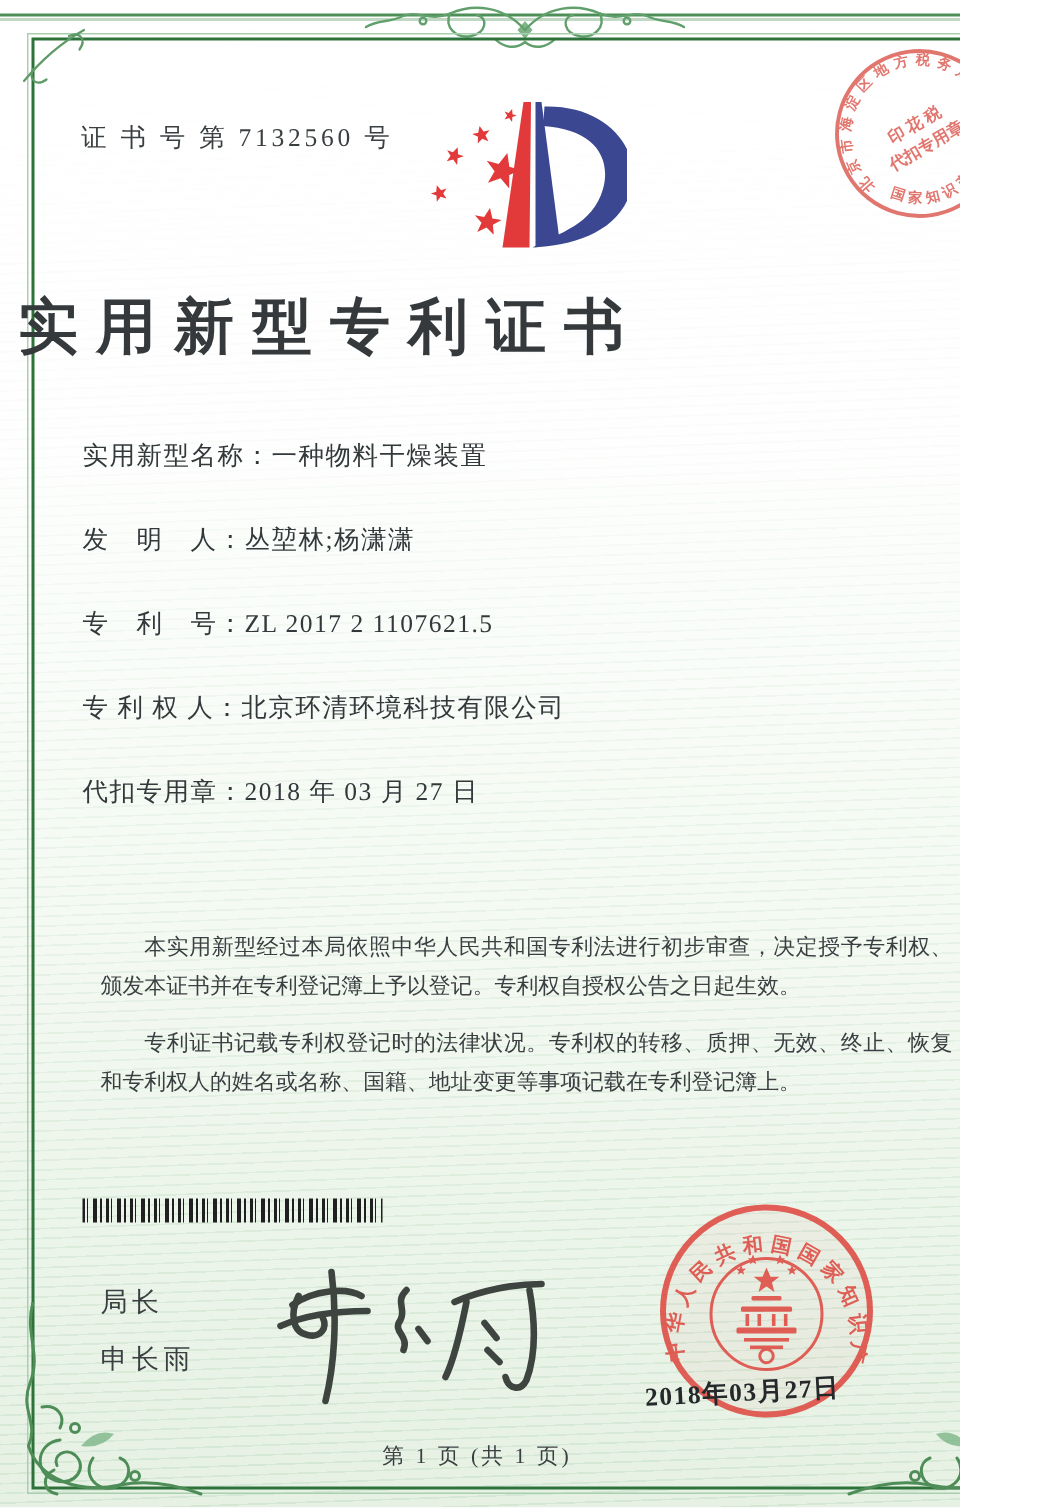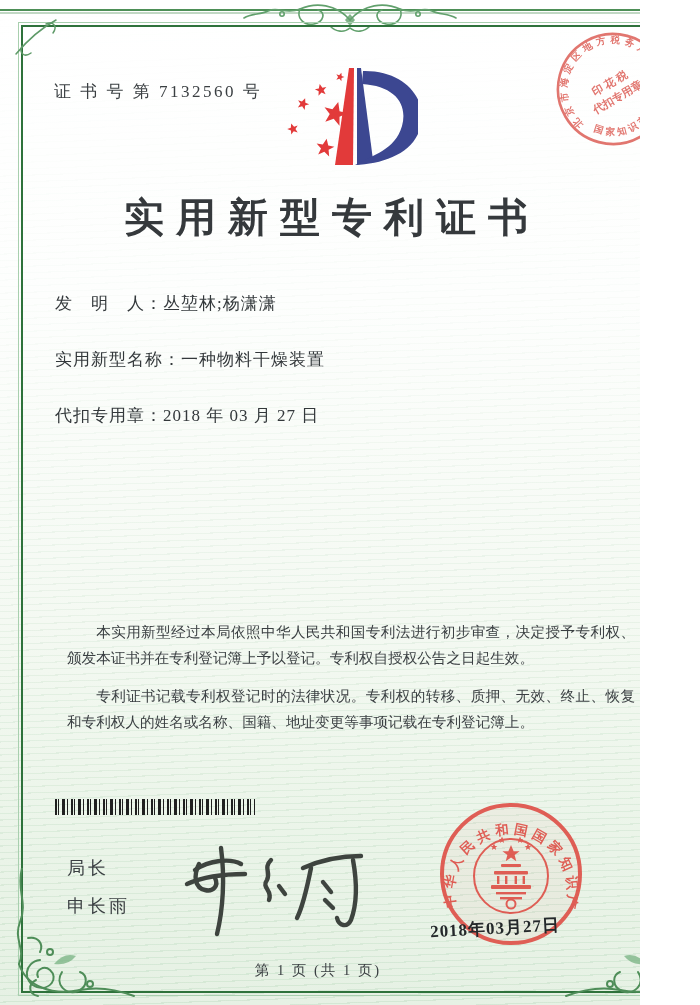--- a/index.html
+++ b/index.html
@@ -13,21 +13,21 @@
     background:repeating-linear-gradient(178deg,rgba(120,182,132,.17) 0 1.1px,rgba(255,255,255,0) 1.1px 6.5px);
     -webkit-mask-image:linear-gradient(to bottom,rgba(0,0,0,0) 0%,rgba(0,0,0,.18) 30%,rgba(0,0,0,.6) 62%,rgba(0,0,0,.95) 100%);
             mask-image:linear-gradient(to bottom,rgba(0,0,0,0) 0%,rgba(0,0,0,.18) 30%,rgba(0,0,0,.6) 62%,rgba(0,0,0,.95) 100%);
   }
   .topline{position:absolute;left:0;right:0;top:9px;height:2px;background:#4d8f57;box-shadow:0 3px 0 rgba(77,143,87,.35);}
   .frame-outer{position:absolute;left:18px;top:22px;width:664px;height:974px;border:1px solid #a8cfae;box-sizing:border-box;}
   .frame-inner{position:absolute;inset:2px;border:2px solid #2e723b;border:2px solid #2e723b;}
   .ornament{position:absolute;pointer-events:none;}
   .cert-no{position:absolute;left:54px;top:80px;font-size:17px;letter-spacing:2.5px;color:#3a3f42;}
   .logo{position:absolute;left:283px;top:62px;}
-  .title{position:absolute;left:0;right:0;top:190px;text-align:center;font-size:40px;font-weight:bold;letter-spacing:12px;color:#35393c;text-indent:12px;padding-left:12px;}
+  .title{position:absolute;left:0;right:0;top:190px;text-align:left;font-size:40px;font-weight:bold;letter-spacing:12px;color:#35393c;text-indent:12px;}
   .fields{position:absolute;left:55px;top:292px;font-size:17px;}
   .field{height:56px;letter-spacing:1px;}
   .paras{position:absolute;left:55px;top:607px;width:592px;font-size:14.6px;line-height:26px;text-align:justify;color:#3a3f42;}
   .paras p{margin:12px;text-indent:2em;}
   .barcode{
     position:absolute;left:55px;top:799px;width:200px;height:16px;
     background:repeating-linear-gradient(90deg,#202020 0 2px,transparent 2px 3px,#202020 3px 4px,transparent 4px 7px,#202020 7px 10px,transparent 10px 12px,#202020 12px 13px,transparent 13px 16px);
   }
   .signer{position:absolute;left:67px;font-size:18px;letter-spacing:3px;color:#3a3f42;}
   .signer.t1{top:856px;} .signer.t2{top:894px;}
@@ -121,22 +121,24 @@
       <use href="#star" transform="translate(20,42) scale(0.62) rotate(20)"></use>
       <use href="#star" transform="translate(52,52) scale(1.25) rotate(15)"></use>
       <use href="#star" transform="translate(10,67) scale(0.58) rotate(-18)"></use>
       <use href="#star" transform="translate(42,86) scale(0.95) rotate(10)"></use>
     </g>
   </svg>
 
   <div class="title">实用新型专利证书</div>
 
   <div class="fields">
+    <div class="field"><span>实用新型名称：</span><span>一种物料干燥装置</span></div>
     <div class="field"><span>发　明　人：</span><span>丛堃林;杨潇潇</span></div>
-    <div class="field"><span>实用新型名称：</span><span>一种物料干燥装置</span></div>
+    <div class="field"><span>专　利　号：</span><span>ZL 2017 2 1107621.5</span></div>
+    <div class="field"><span>专 利 权 人：</span><span>北京环清环境科技有限公司</span></div>
     <div class="field"><span>代扣专用章：</span><span>2018 年 03 月 27 日</span></div>
   </div>
 
   <div class="paras">
     <p>本实用新型经过本局依照中华人民共和国专利法进行初步审查，决定授予专利权、颁发本证书并在专利登记簿上予以登记。专利权自授权公告之日起生效。</p>
     <p>专利证书记载专利权登记时的法律状况。专利权的转移、质押、无效、终止、恢复和专利权人的姓名或名称、国籍、地址变更等事项记载在专利登记簿上。</p>
   </div>
 
   <div class="barcode"></div>
 

